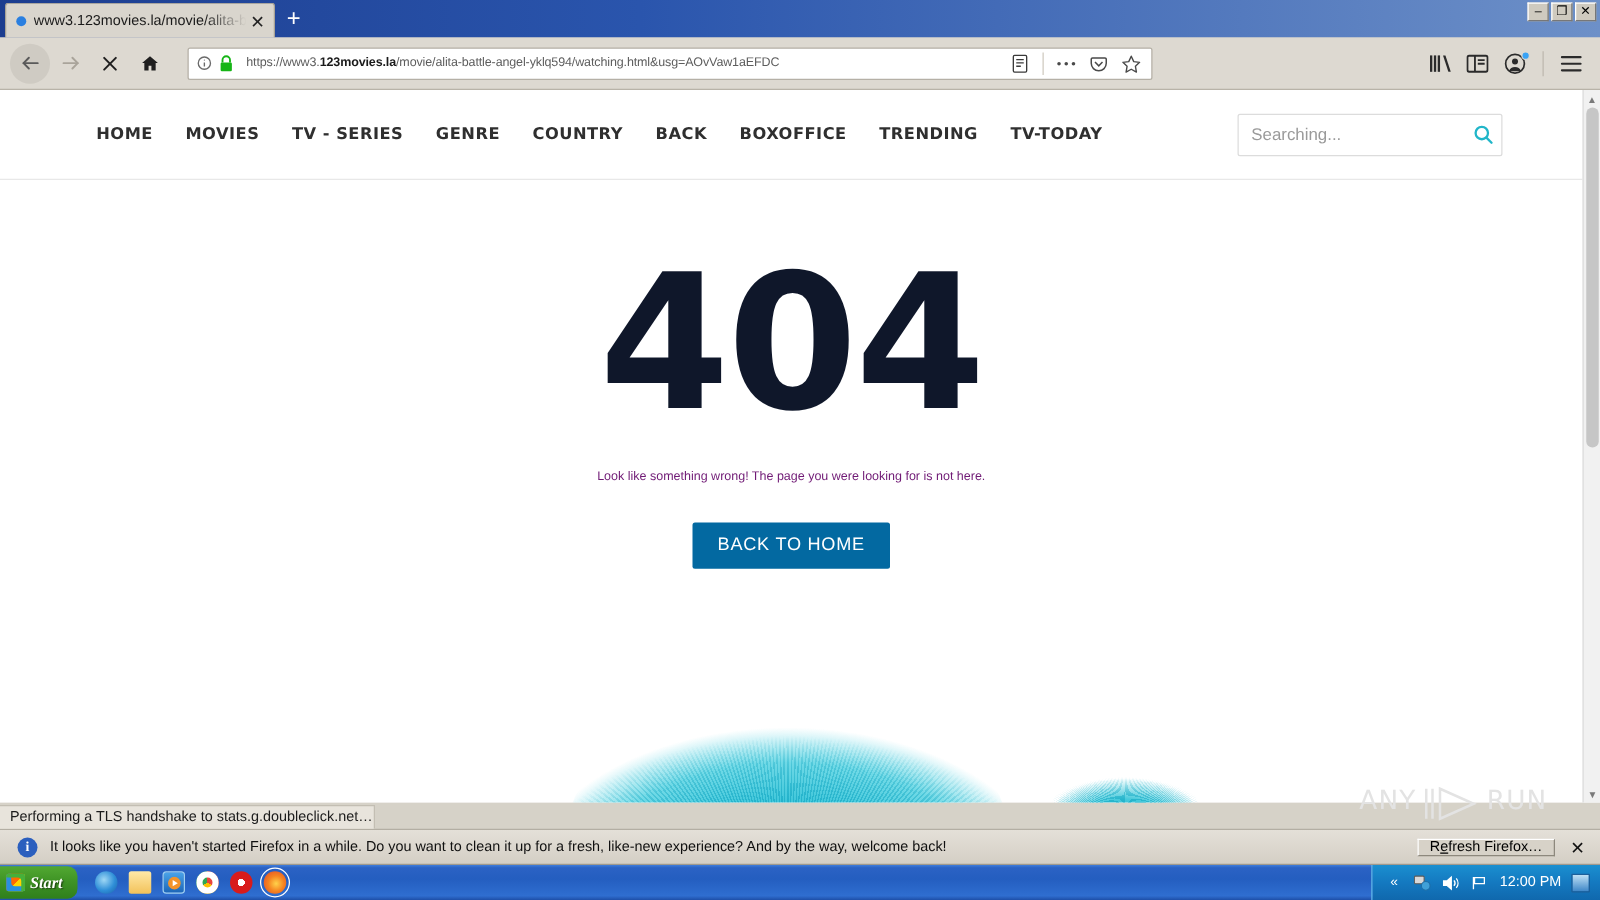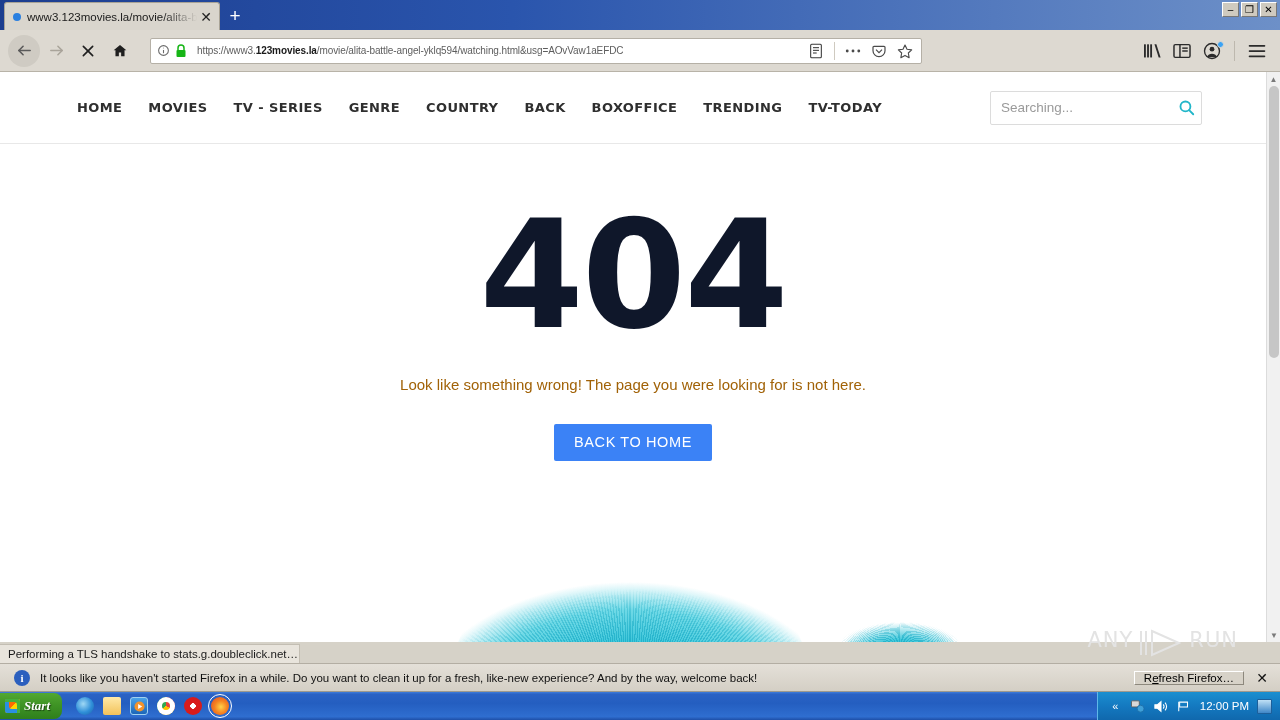--- a/index.html
+++ b/index.html
@@ -136,26 +136,26 @@
   .searchbox input::placeholder { color: #9a9a9a; }
   .search-ico { color:#21b6c9; flex:0 0 auto; display:flex; }
 
   .errwrap { text-align: center; padding-top: 56px; position:relative; z-index:2;}
   .err-code {
     font-family: "DejaVu Sans", sans-serif;
     font-size: 150px; font-weight: 800; color: #0f172a;
     line-height: 1; letter-spacing: -2px;
   }
   .err-msg {
-    margin-top: 26px; font-size: 15px; color: #a16207;
+    margin-top: 26px; font-size: 10px; color: #701a75;
     font-family: "Liberation Sans", sans-serif;
   }
   .btn-home {
     display: inline-block; margin-top: 31px;
-    background: #3b82f6; color: #fff; border: none;
+    background: #0369a1; color: #fff; border: none;
     padding: 10px 20px 11px; font-size: 14.5px; letter-spacing: 0.6px;
     font-family: "Liberation Sans", sans-serif; border-radius: 2px; cursor: pointer;
   }
 
   
   .fur-big {
     position: absolute; left: 455px; bottom: -76px; width: 350px; height: 160px;
     border-radius: 50% 50% 0 0 / 65% 65% 0 0;
     background: radial-gradient(ellipse 60% 80% at 50% 95%, #16a9c4 0%, #2fc0d6 45%, #6fd9e6 78%, rgba(150,230,240,0) 100%);
     filter: blur(0.4px);

